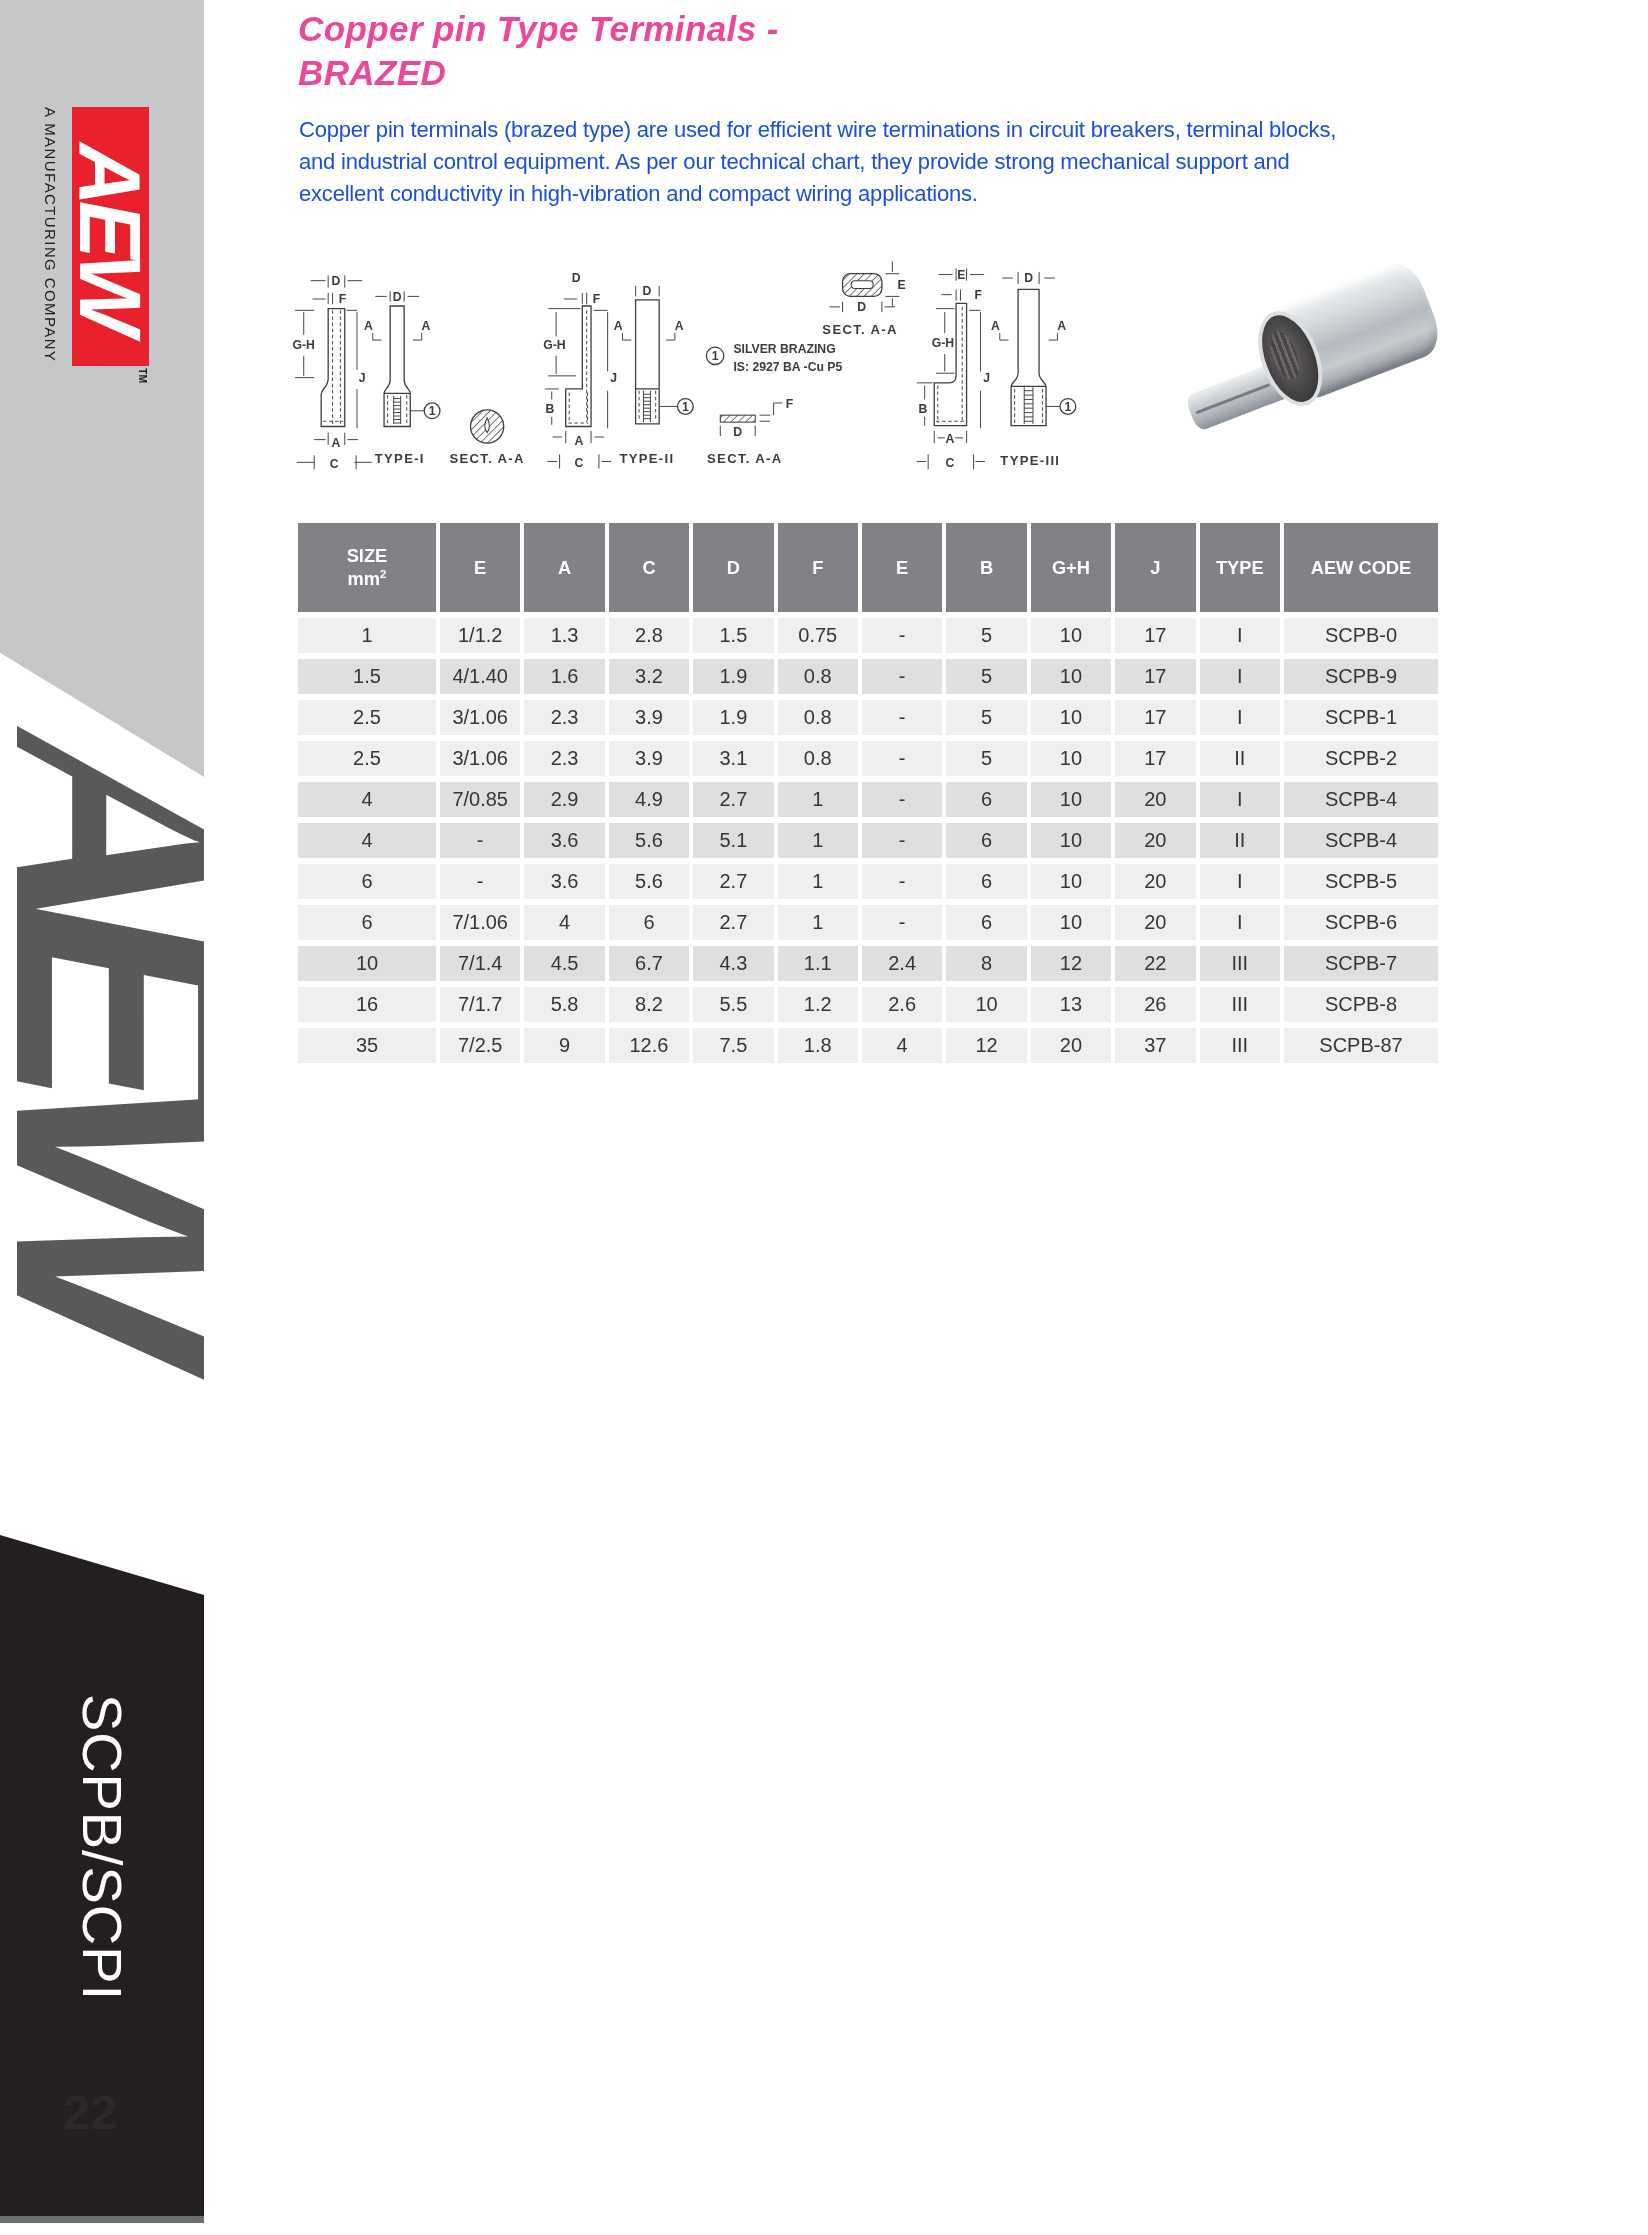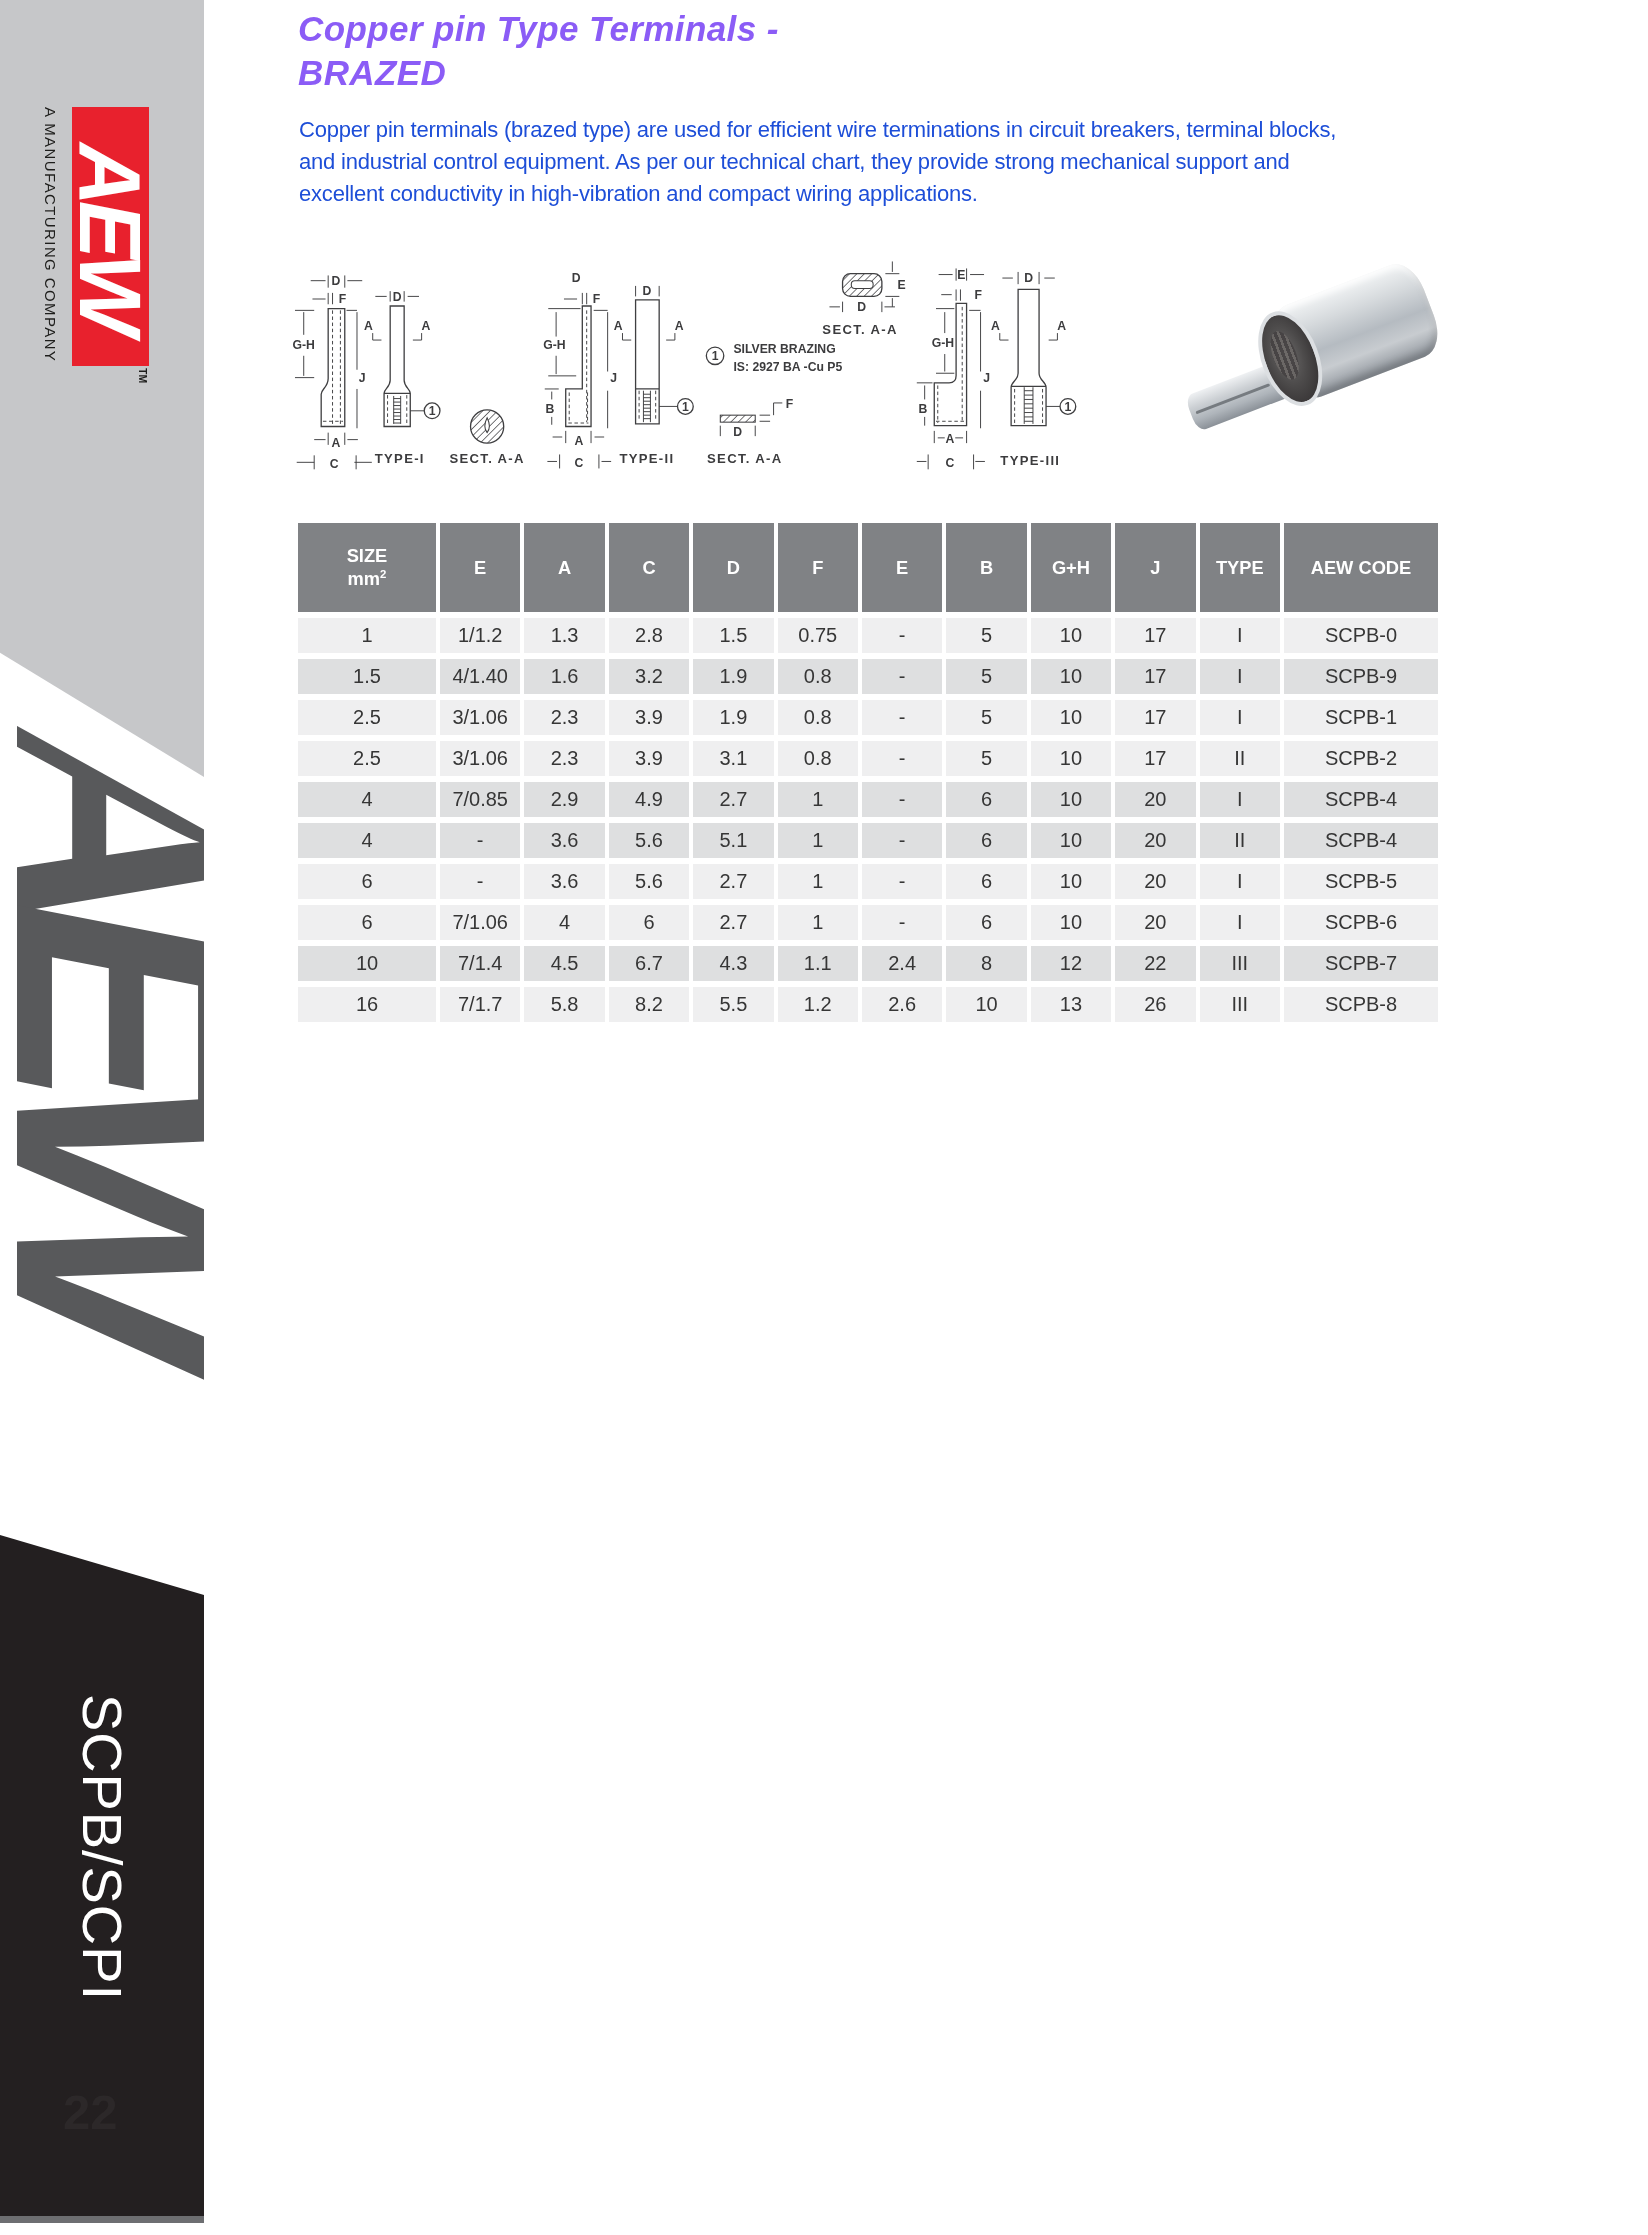--- a/index.html
+++ b/index.html
@@ -37,21 +37,21 @@
                display:flex;justify-content:center;}
   .series-text{writing-mode:vertical-rl;font-size:56px;letter-spacing:0.9px;
                color:#fff;}
   .page-num{position:absolute;left:63px;top:549px;font-size:49px;font-weight:bold;
             color:#2c2829;}
   .sb-strip{position:absolute;left:0;top:2216px;width:204px;height:7px;
             background:#6d6e71;}
 
   
   .title{position:absolute;left:298px;top:7px;font-size:35px;font-weight:bold;
-         font-style:italic;color:#8b5cf6;line-height:1.25;letter-spacing:0.4px;}
+         font-style:italic;color:#ec4899;line-height:1.25;letter-spacing:0.4px;}
   .description{position:absolute;left:299px;top:114px;width:1293px;
                font-size:22px;line-height:1.45;color:#1d4ed8;
                white-space:pre-line;letter-spacing:-0.2px;}
 
   
   .diagram-svg{position:absolute;left:288px;top:249px;width:1179px;height:245px;}
   .diagram-svg text{font-family:"Liberation Sans",sans-serif;font-size:14px;
                     font-weight:bold;fill:#3c3c3e;}
   .diagram-svg .cap{font-size:15px;letter-spacing:1.5px;}
   .ln{stroke:#3f3f41;stroke-width:1.5;fill:none;}
@@ -427,17 +427,31 @@
           <td class="c3">8.2</td>
           <td class="c4">5.5</td>
           <td class="c5">1.2</td>
           <td class="c6">2.6</td>
           <td class="c7">10</td>
           <td class="c8">13</td>
           <td class="c9">26</td>
           <td class="c10">III</td>
           <td class="c11">SCPB-8</td>
         </tr>
+        <tr>
+          <td class="c0">35</td>
+          <td class="c1">7/2.5</td>
+          <td class="c2">9</td>
+          <td class="c3">12.6</td>
+          <td class="c4">7.5</td>
+          <td class="c5">1.8</td>
+          <td class="c6">4</td>
+          <td class="c7">12</td>
+          <td class="c8">20</td>
+          <td class="c9">37</td>
+          <td class="c10">III</td>
+          <td class="c11">SCPB-87</td>
+        </tr>
       </tbody>
   </table>
 
 </div>
 
 
 </body></html>

